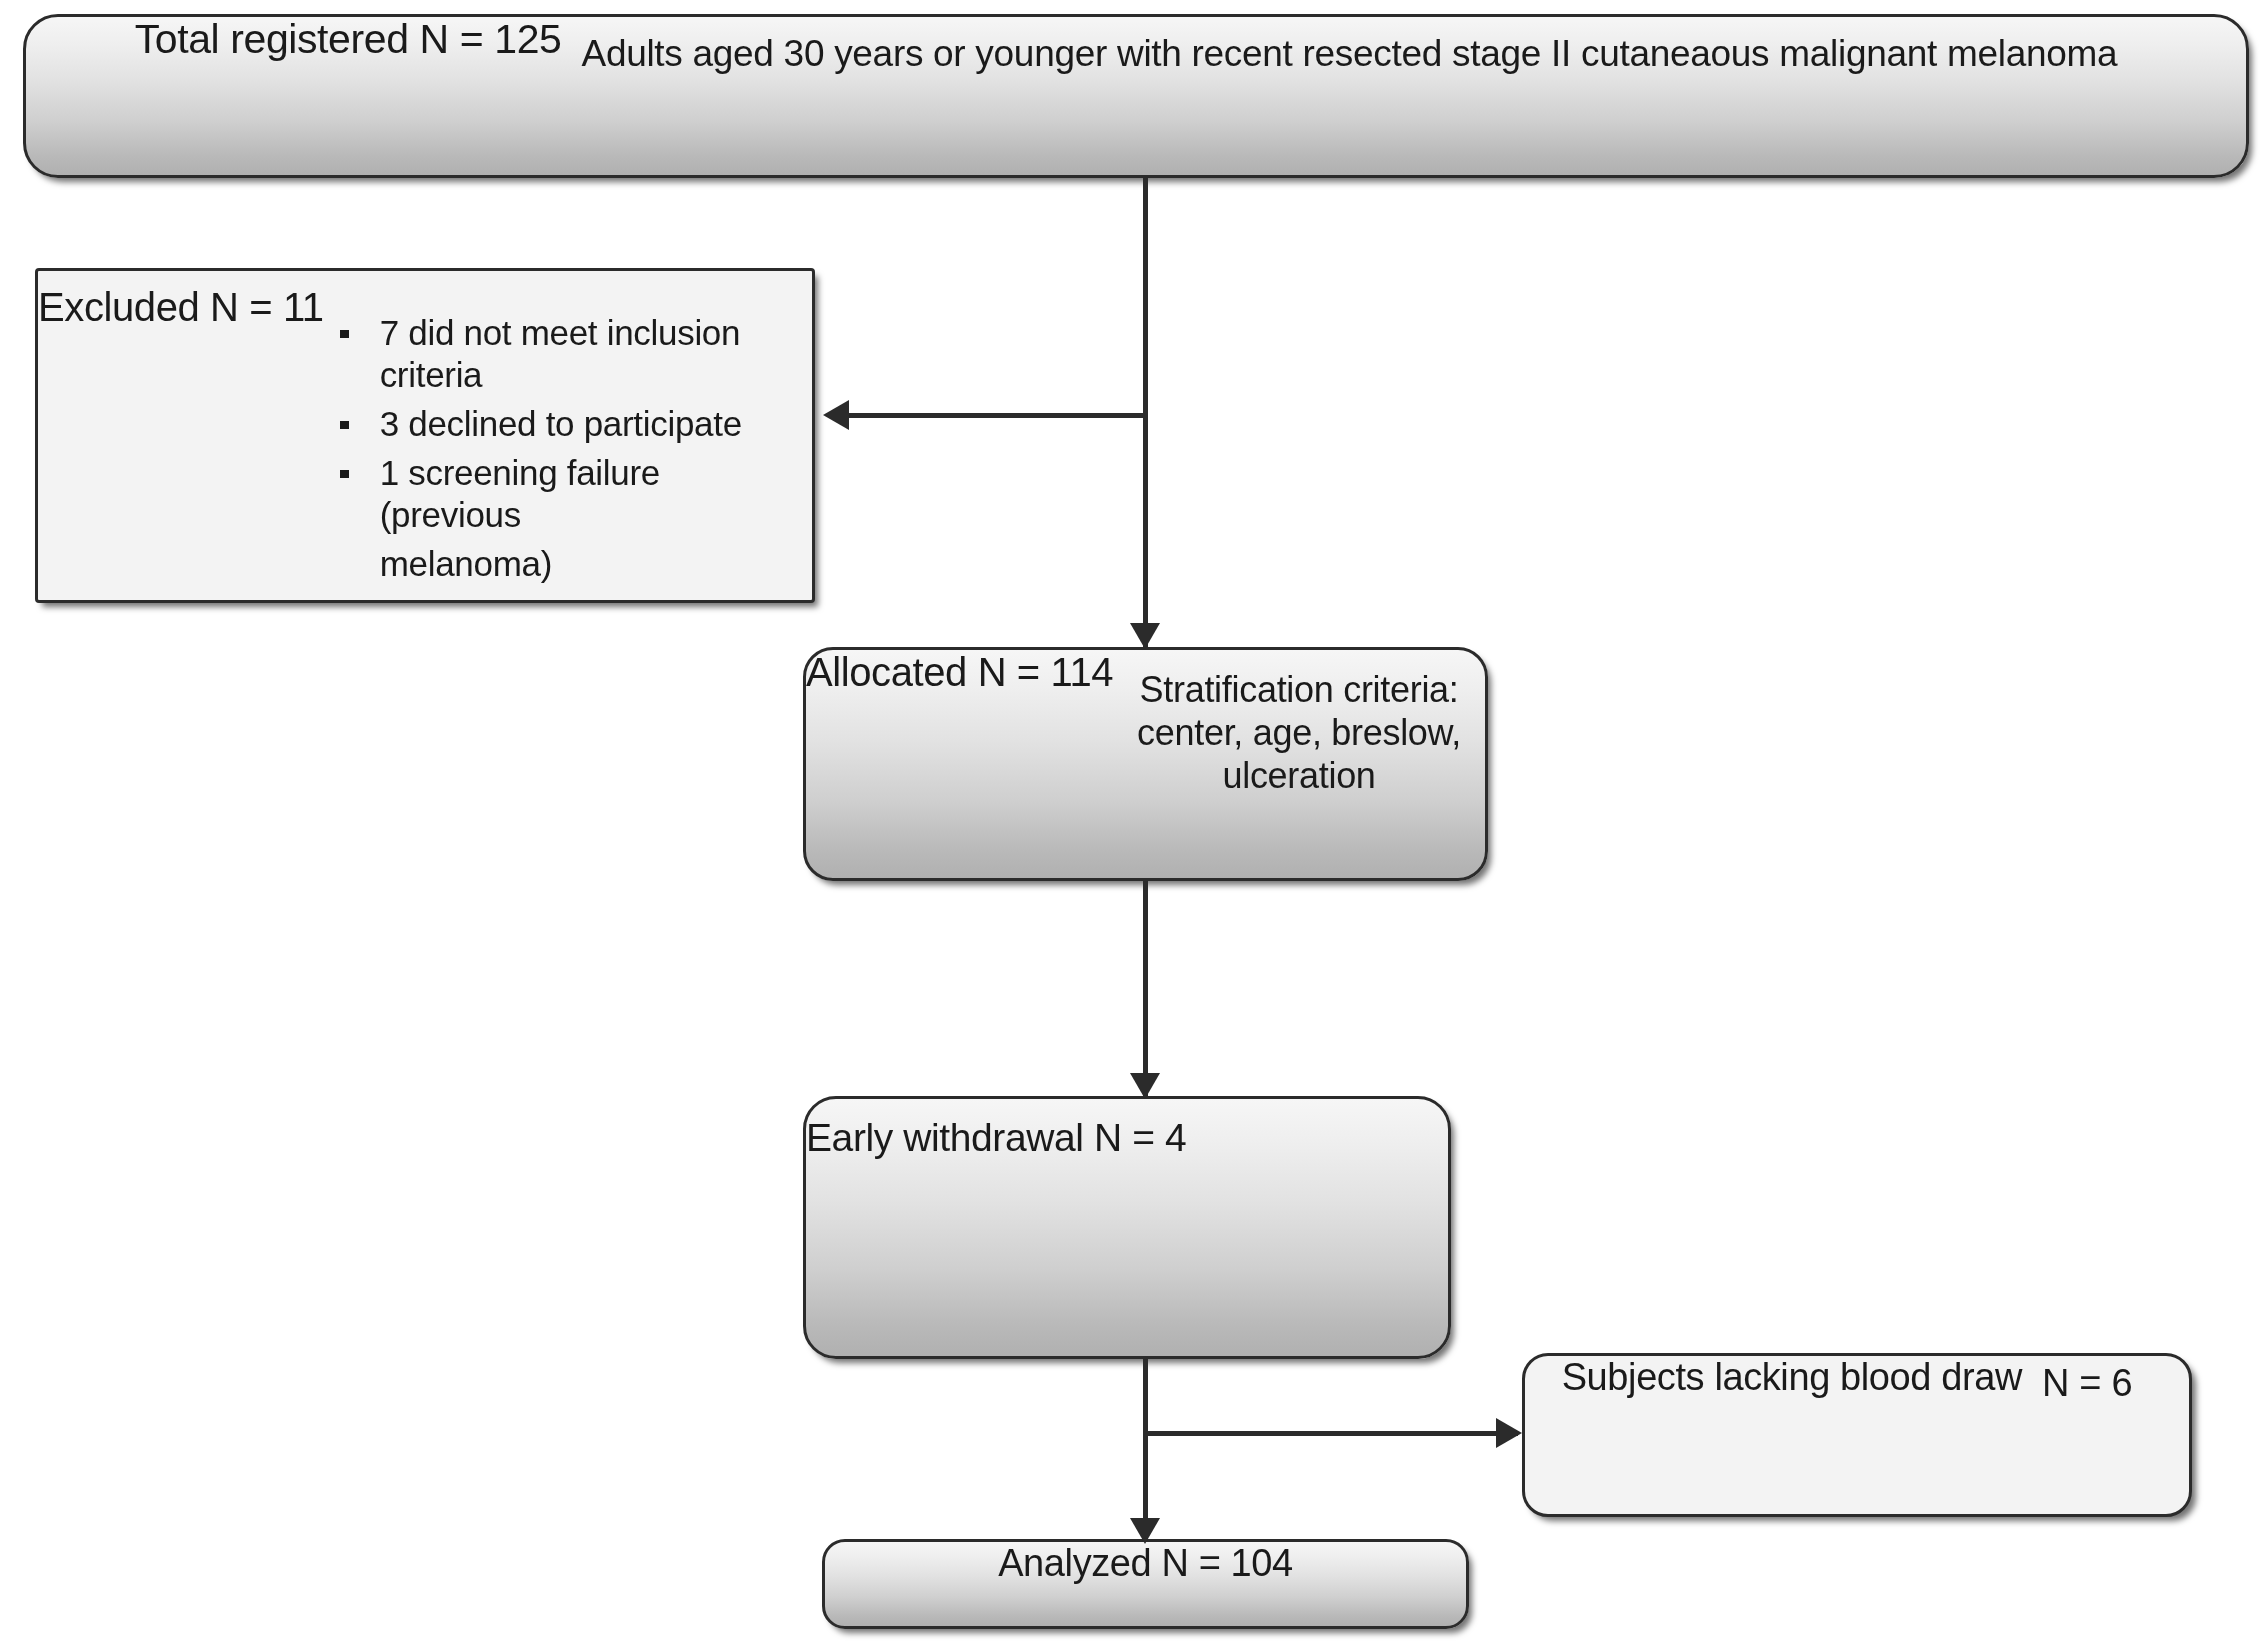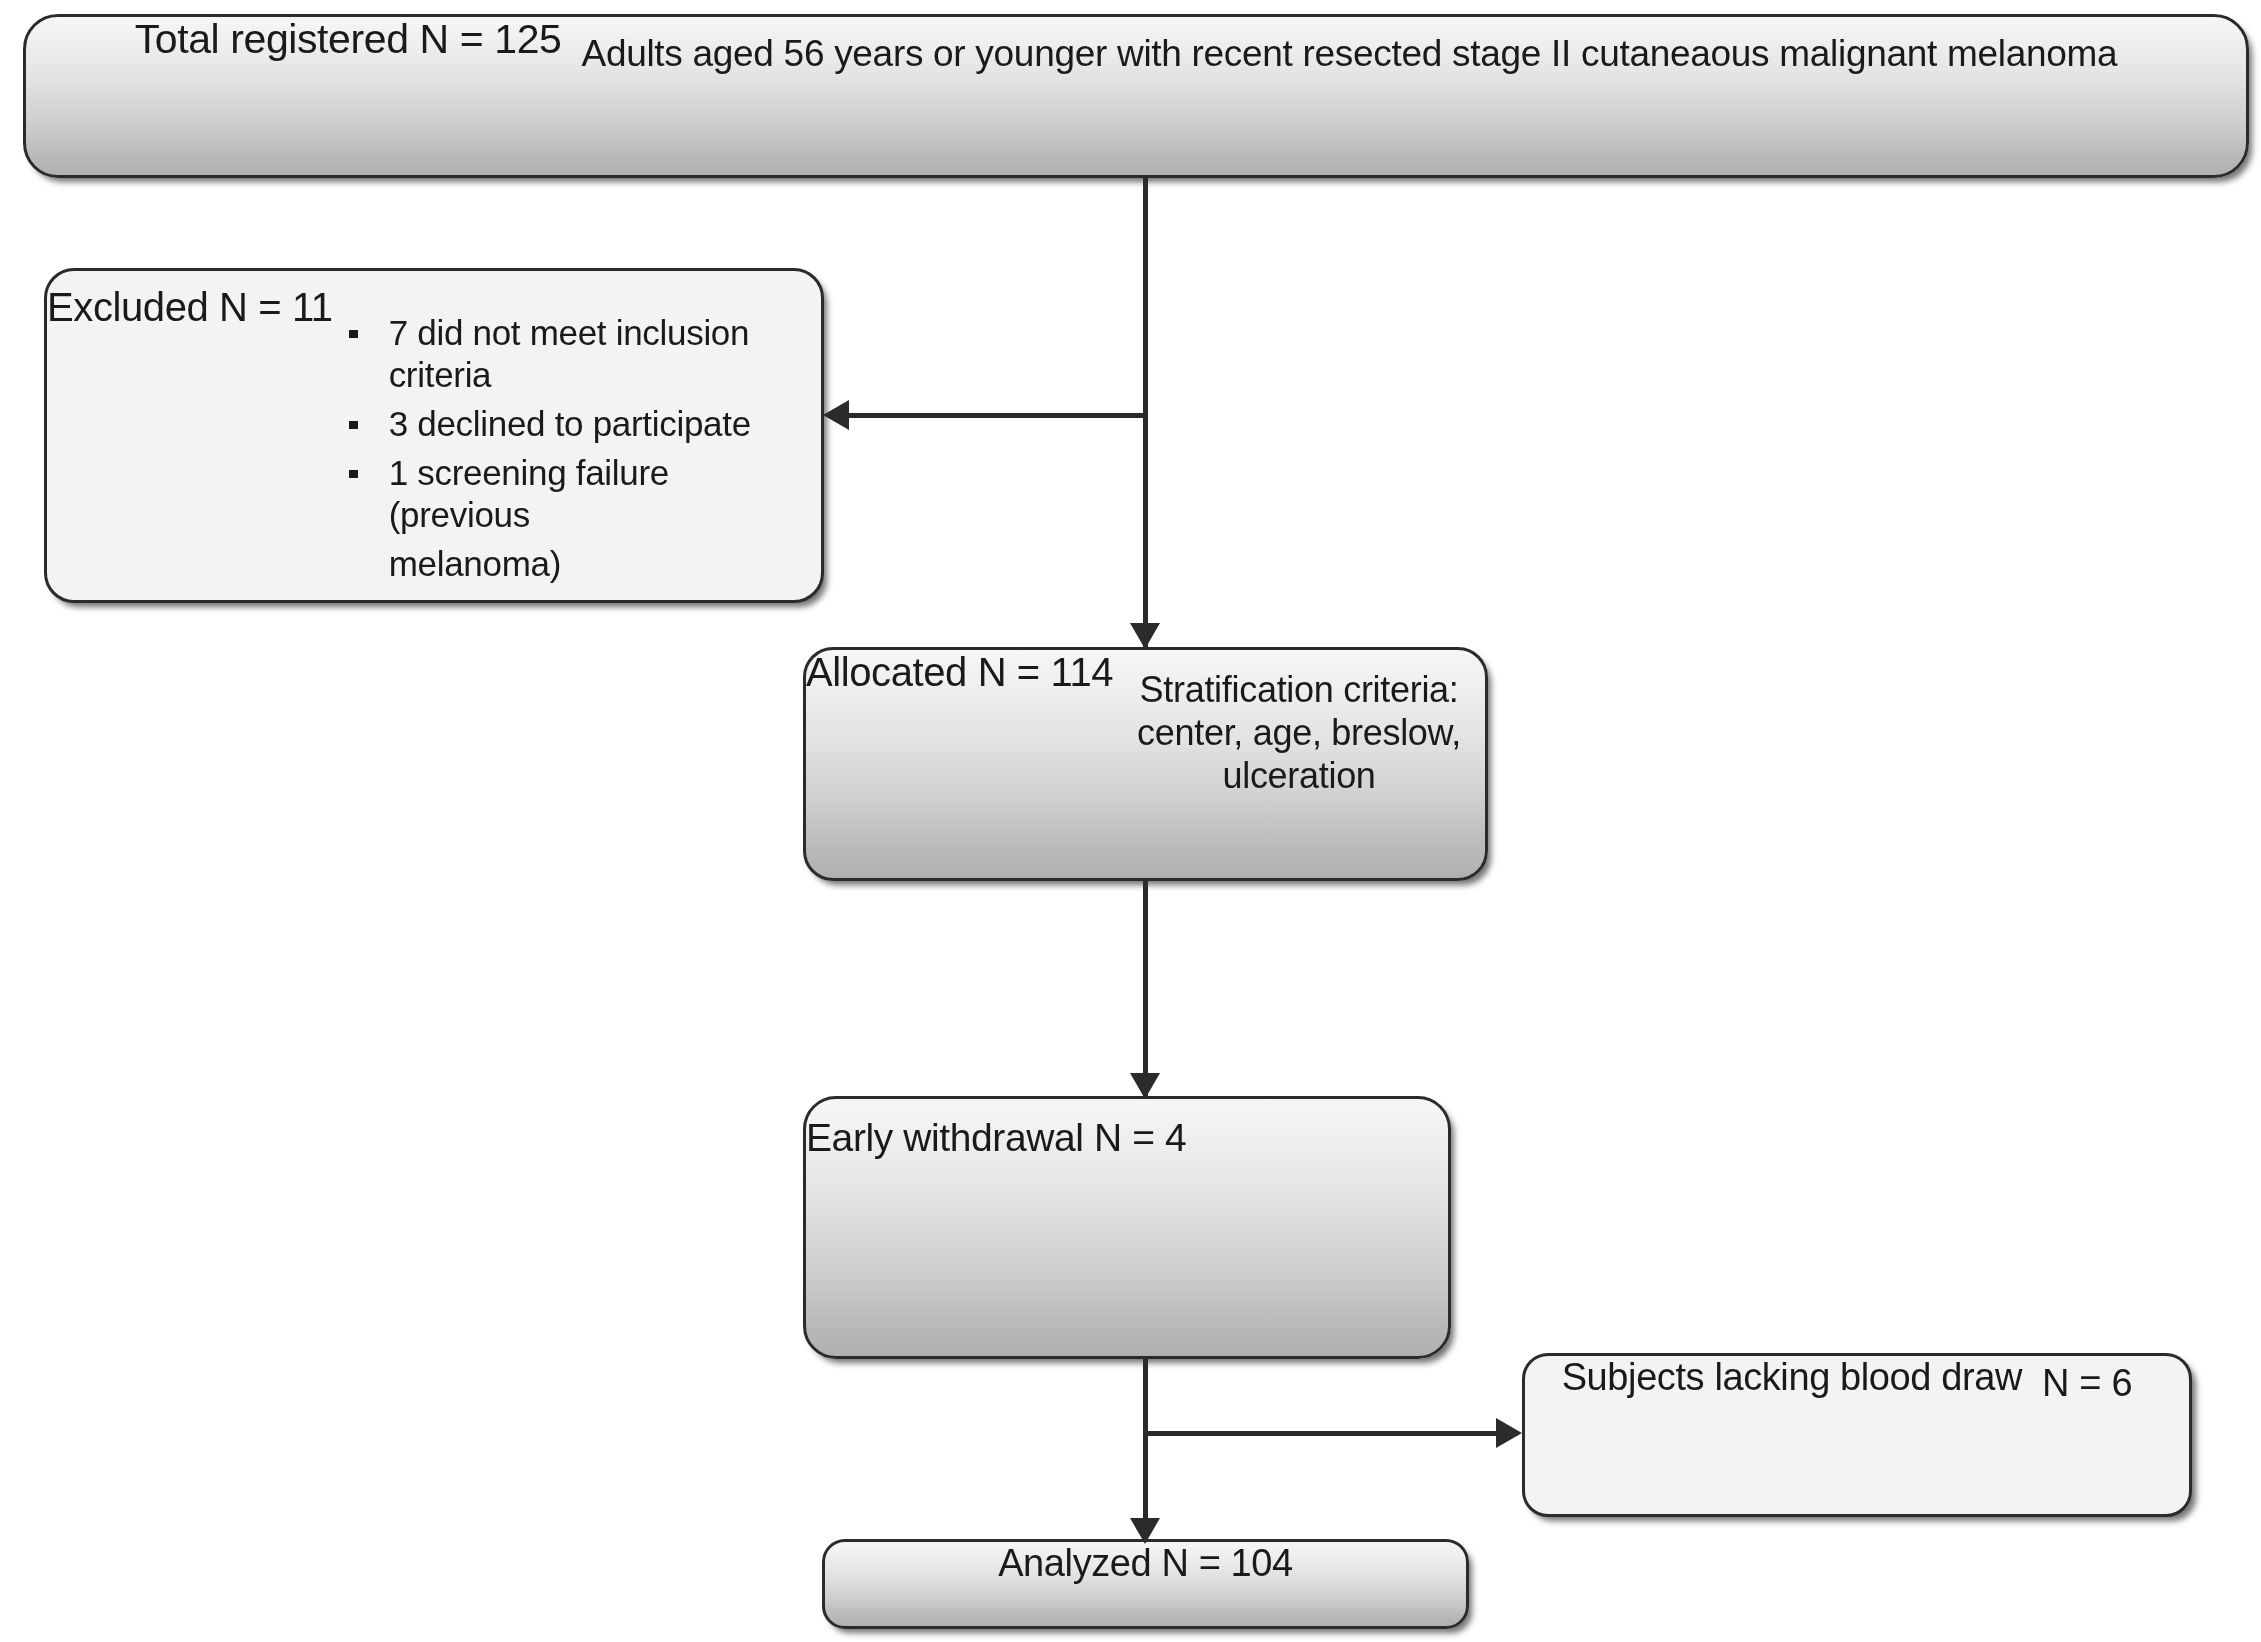--- a/index.html
+++ b/index.html
@@ -91,22 +91,22 @@
 
   
   #box-total {
     left: 23px;  top: 13.7px;  width: 2226px;  height: 164px;
     border-radius: 35px;
   }
   #box-total .node-title { font-size: 41px; }
   #box-total .node-sub   { font-size: 37px; margin-top: 15px; white-space: nowrap; }
 
   #box-excluded {
-    left: 44px; top: 268px; width: 780px; height: 335px;
-    border-radius: 30px;
+    left: 35px; top: 268px; width: 780px; height: 335px;
+    border-radius: 4px;
     align-items: stretch;
     justify-content: flex-start;
     padding-top: 13.7px;
   }
   #box-excluded .node-title { font-size: 40px; text-align: center; }
   #box-excluded ul.bullets  { margin-top: 27px; padding-right: 23px; }
 
   #box-allocated {
     left: 803px; top: 647px; width: 685px; height: 234px;
     border-radius: 30px;
@@ -179,21 +179,21 @@
   #a-excluded { left: 823px; top: 400px;  }
   #a-blood    { left: 1496px; top: 1418px; }
 </style>
 </head>
 <body>
 
 <div id="canvas">
 
   <div class="node shaded" id="box-total">
     <div class="node-title">Total registered N = 125</div>
-    <div class="node-sub">Adults aged 56 years or  younger with recent  resected  stage II cutaneaous  malignant  melanoma</div>
+    <div class="node-sub">Adults aged 30 years or  younger with recent  resected  stage II cutaneaous  malignant  melanoma</div>
   </div>
 
   <div class="node flat" id="box-excluded">
     <div class="node-title">Excluded N = 11</div>
     <ul class="bullets">
       <li>7 did not  meet inclusion  criteria</li>
       <li>3 declined  to participate</li>
       <li>1 screening  failure (previous</li>
       <li class="nobullet">melanoma)</li>
     </ul>

